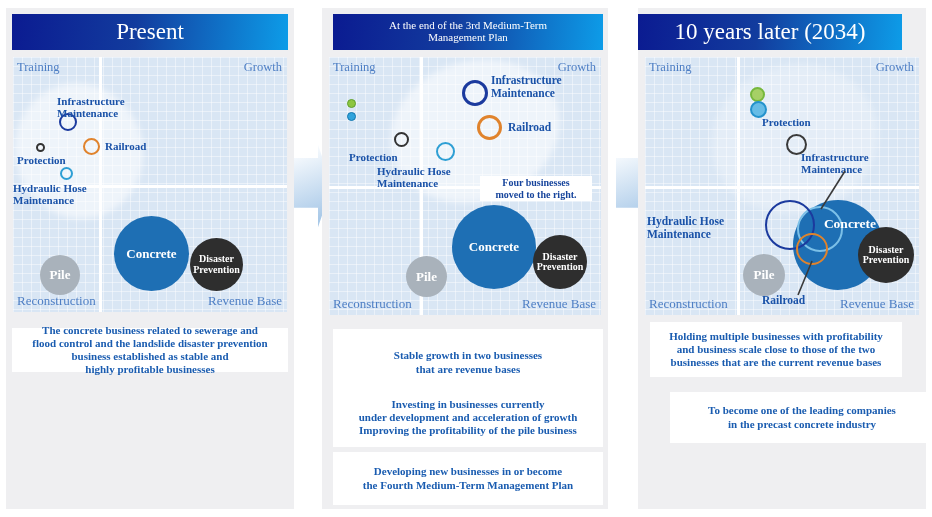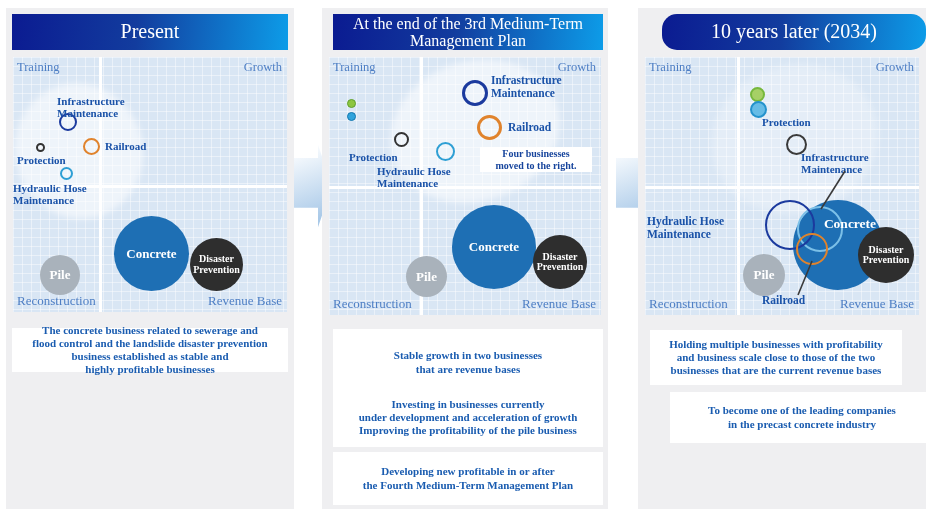--- a/index.html
+++ b/index.html
@@ -2,22 +2,22 @@
 <html><head>
 <meta charset="utf-8">
 <style>
   html,body{margin:0;padding:0;background:#fff;}
   .stage{position:relative;width:932px;height:517px;background:#fff;overflow:hidden;
          font-family:"Liberation Serif",serif;}
   .panel{position:absolute;top:8px;height:501px;background:#efeff1;}
   .hdr{position:absolute;top:6px;height:36px;color:#fff;text-align:center;
        background:linear-gradient(95deg,#0b1b91 0%,#123c9e 45%,#0d9ce8 100%);
        display:flex;align-items:center;justify-content:center;
-       font-size:20px;line-height:1.08;white-space:pre-line;}
-  .hdr.small{font-size:16px;}
+       font-size:23px;line-height:1.08;white-space:pre-line;}
+  .hdr.small{font-size:11px;}
   .chart{position:absolute;top:49px;overflow:hidden;background-color:#d9e6f4;
        background-image:linear-gradient(rgba(255,255,255,.45) 1px,transparent 1px),
                         linear-gradient(90deg,rgba(255,255,255,.45) 1px,transparent 1px);
        background-size:9px 9px;}
   .vline{position:absolute;top:0;bottom:0;width:3px;background:#fff;}
   .hline{position:absolute;left:0;right:0;height:3px;background:#fff;}
   .glow{position:absolute;background:rgba(255,255,255,.55);border-radius:50%;filter:blur(3px);}
   .q{position:absolute;color:#4d7ec4;font-size:12.5px;}
   .qb{font-size:13px;}
   .ring{position:absolute;border-radius:50%;box-sizing:border-box;}
@@ -26,21 +26,21 @@
         display:flex;align-items:center;justify-content:center;text-align:center;
         white-space:pre-line;line-height:1.05;}
   .lbl{position:absolute;color:#1a52a8;font-weight:bold;font-size:11px;line-height:1.12;
        text-align:left;white-space:pre-line;}
   .wlbl{position:absolute;color:#fff;font-weight:bold;text-align:center;white-space:pre-line;line-height:1.05;}
   .note{position:absolute;background:#fff;color:#1a5cb0;font-weight:bold;font-size:11px;
         line-height:1.2;display:flex;align-items:center;justify-content:center;
         text-align:center;white-space:pre-line;}
   .callout{position:absolute;background:#fff;color:#16449c;font-weight:bold;font-size:10px;
         line-height:1.2;display:flex;align-items:center;justify-content:center;
-        text-align:center;white-space:pre-line;}
+        text-align:center;white-space:pre-line;margin-top:29px;}
   .arrow{position:absolute;top:144px;width:40px;height:84px;
         background:linear-gradient(160deg,#f8fbfe 10%,#a9c9e8 85%);
         clip-path:polygon(0 16.7%,60% 16.7%,60% 1%,95% 50%,60% 99%,60% 76%,0 76%);}
   .lines{position:absolute;left:0;top:0;}
 </style>
 </head>
 <body>
 
 <div class="stage">
 
@@ -109,28 +109,28 @@
       <div class="ball" style="left:123px;top:148px;width:84px;height:84px;background:#1e6fb4;font-size:13px;">Concrete</div>
       <div class="ball" style="left:204px;top:178px;width:54px;height:54px;background:#2e2e2e;font-size:10px;">Disaster
 Prevention</div>
       <div class="ball" style="left:77px;top:199px;width:41px;height:41px;background:#a9b2bb;font-size:13px;">Pile</div>
     </div>
     <div class="note" style="left:11px;width:270px;top:321px;height:67px;">Stable growth in two businesses
 that are revenue bases</div>
     <div class="note" style="left:11px;width:270px;top:380px;height:59px;">Investing in businesses currently
 under development and acceleration of growth
 Improving the profitability of the pile business</div>
-    <div class="note" style="left:11px;width:270px;top:444px;height:53px;">Developing new profitable in or after
+    <div class="note" style="left:11px;width:270px;top:444px;height:53px;">Developing new businesses in or become
 the Fourth Medium-Term Management Plan</div>
   </div>
 
   <div class="arrow" style="left:616px;"></div>
 
   <div class="panel" style="left:638px;width:288px;">
-    <div class="hdr" style="left:24px;width:264px;border-radius:15px;">10 years later (2034)</div>
+    <div class="hdr" style="left:0;width:264px;">10 years later (2034)</div>
     <div class="chart" style="left:7px;width:274px;height:258px;">
       <div class="glow" style="left:66px;top:8px;width:168px;height:148px;opacity:.5;transform:rotate(-15deg);"></div>
       <div class="vline" style="left:92px;"></div>
       <div class="hline" style="top:129px;"></div>
       <div class="q" style="left:4px;top:3px;">Training</div>
       <div class="q" style="right:5px;top:3px;">Growth</div>
       <div class="q qb" style="left:4px;bottom:3px;">Reconstruction</div>
       <div class="q qb" style="right:5px;bottom:3px;">Revenue Base</div>
 
       <div class="dot" style="left:105px;top:30px;width:15px;height:15px;background:#a6d066;border:2px solid #76b83c;"></div>
@@ -149,20 +149,20 @@
       <div class="ball" style="left:98px;top:197px;width:42px;height:42px;background:#a9b2bb;font-size:13px;">Pile</div>
       <svg class="lines" width="274" height="258">
         <line x1="200" y1="114" x2="176" y2="152" stroke="#3a3a3a" stroke-width="1.6"></line>
         <line x1="153" y1="238" x2="167" y2="204" stroke="#3a3a3a" stroke-width="1.6"></line>
       </svg>
       <div class="wlbl" style="left:165px;top:160px;width:80px;font-size:13.5px;">Concrete</div>
       <div class="lbl" style="left:2px;top:158px;width:136px;font-size:11.5px;">Hydraulic Hose
 Maintenance</div>
       <div class="lbl" style="left:117px;top:237px;width:80px;font-size:11.5px;">Railroad</div>
     </div>
-    <div class="note" style="left:12px;width:252px;top:322px;height:55px;font-family:Liberation Serif, serif;">Holding multiple businesses with profitability
+    <div class="note" style="left:12px;width:252px;top:314px;height:55px;font-family:Liberation Serif, serif;">Holding multiple businesses with profitability
 and business scale close to those of the two
 businesses that are the current revenue bases</div>
     <div class="note" style="left:12px;width:264px;top:384px;height:51px;margin-left:20px;">To become one of the leading companies
 in the precast concrete industry</div>
   </div>
 
 </div>
 
 </body></html>

